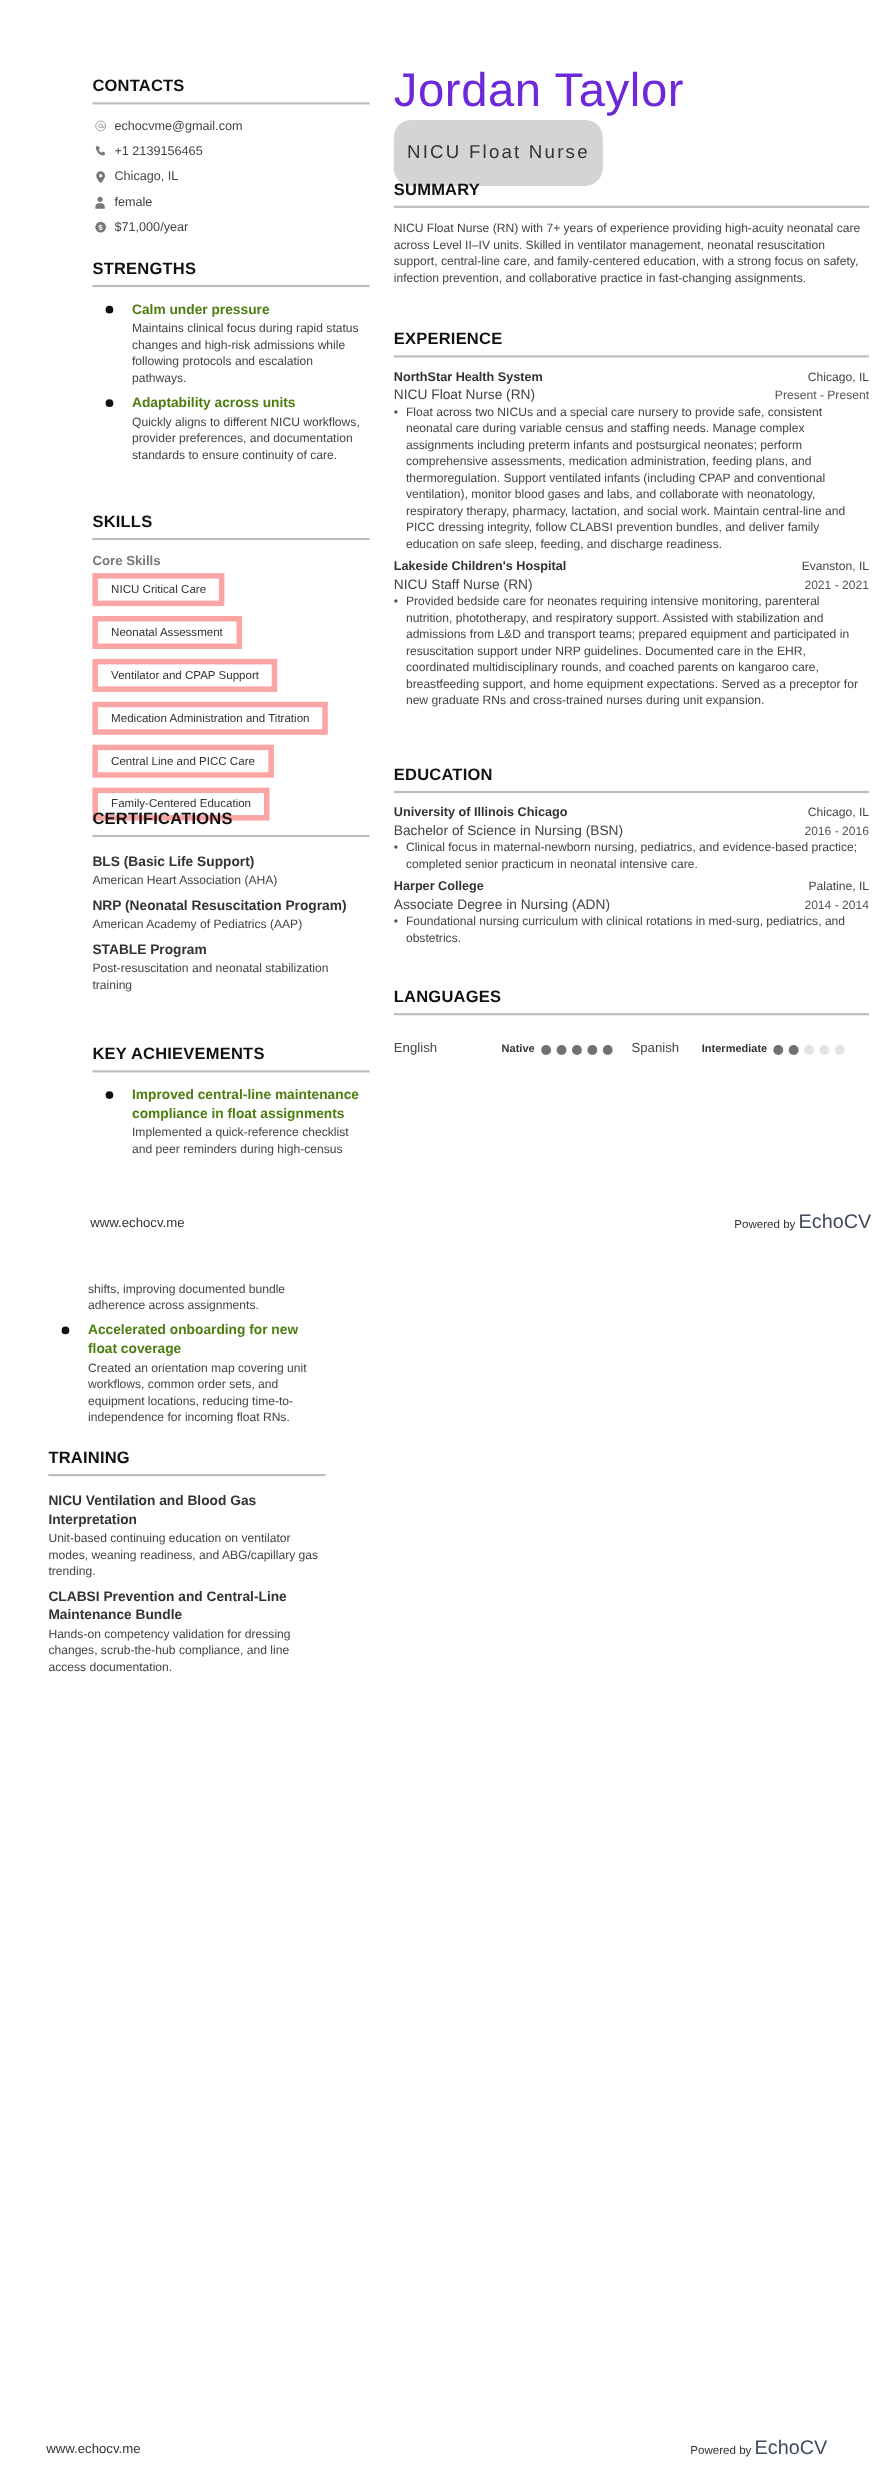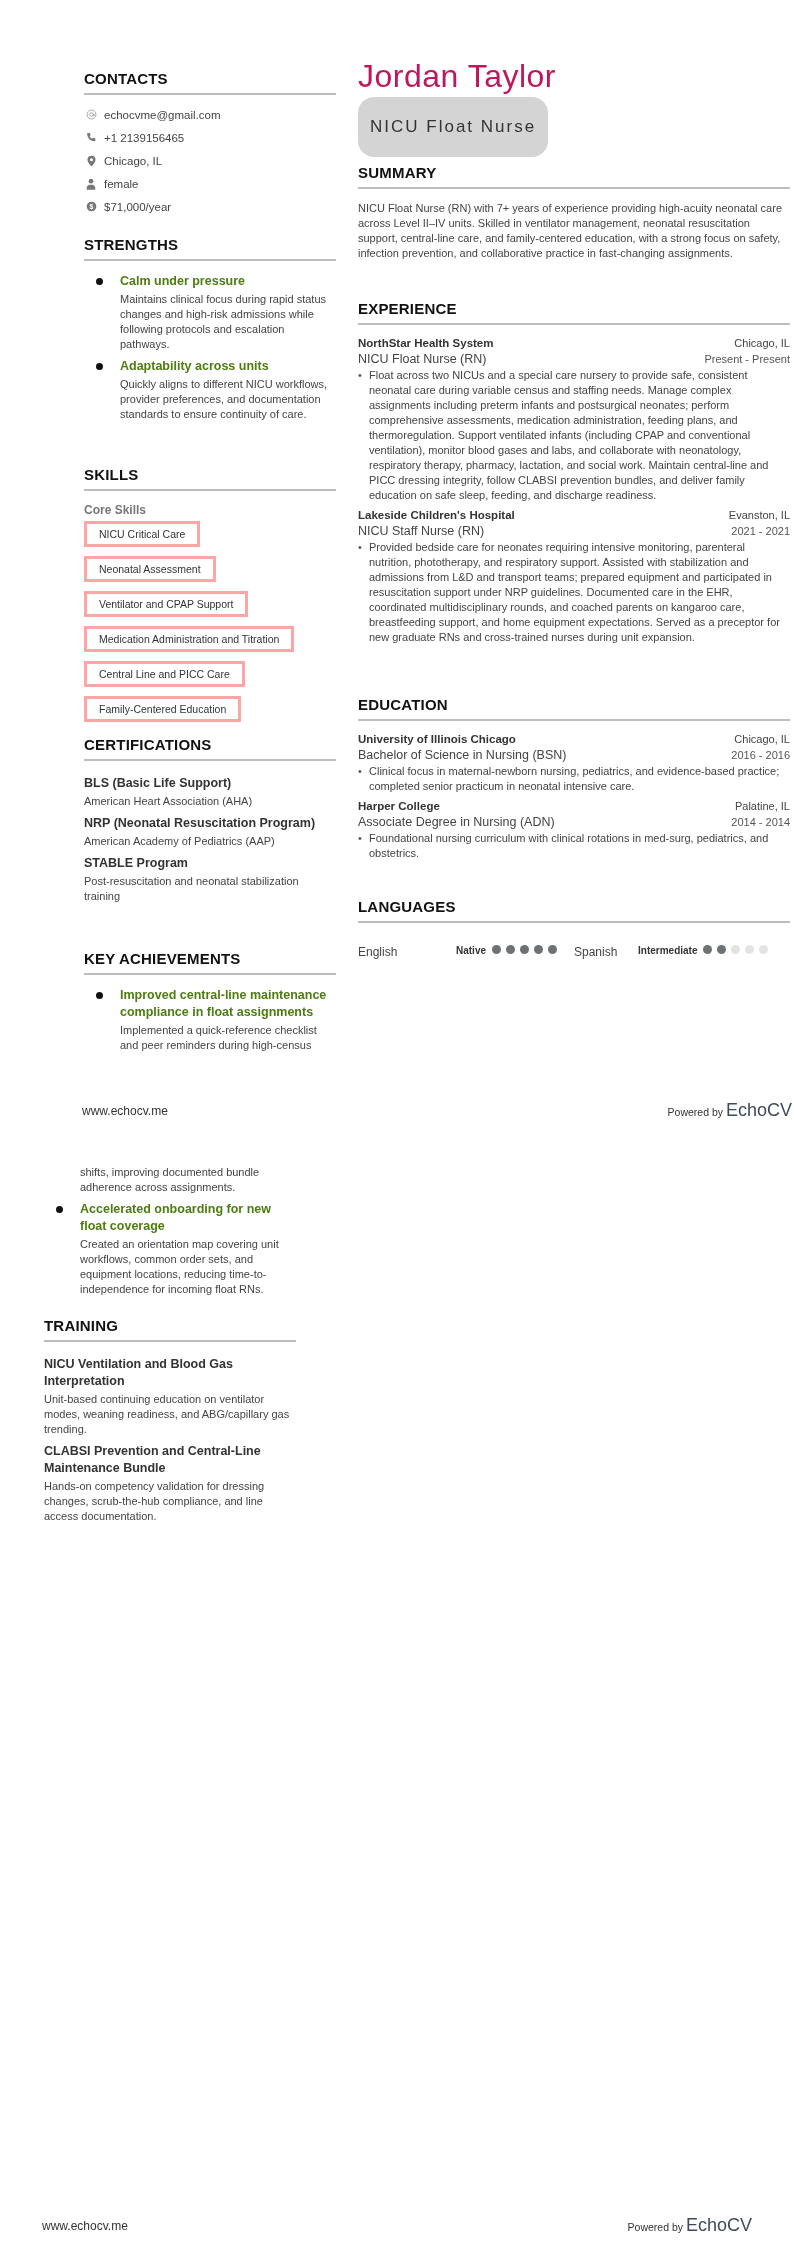--- a/index.html
+++ b/index.html
@@ -15,38 +15,38 @@
 
   
   .contact-row { display: flex; align-items: center; height: 23px; font-size: 11.5px; color: #444; }
   .contact-row .ic { width: 14px; height: 14px; margin-right: 6px; display: inline-flex; align-items: center; justify-content: center; color: #888; }
   .bullet-item { position: relative; padding-left: 36px; }
   .bullet-dot { position: absolute; left: 12px; top: 5px; width: 7px; height: 7px; border-radius: 50%; background: #111; }
   .b-title { font-weight: bold; font-size: 12.5px; color: #4d7c0f; line-height: 17px; }
   .b-desc { font-size: 11px; color: #444; line-height: 15px; margin-top: 2px; }
 
   .skill-sub { font-weight: bold; font-size: 12px; color: #777; }
-  .skill-chip { display: inline-block; border: 3px solid #fca5a5; padding: 4px 12px; font-size: 10.5px; color: #333; margin-bottom: 9px; }
+  .skill-chip { display: inline-block; border: 5px solid #fca5a5; padding: 4px 12px; font-size: 10.5px; color: #333; margin-bottom: 9px; }
 
   .cert-name { font-weight: bold; font-size: 12.5px; color: #333; line-height: 17px; }
   .cert-org { font-size: 11px; color: #444; line-height: 15px; margin: 2px 0 6px; }
 
   
-  .name { font-size: 32px; color: #be185d; font-weight: normal; letter-spacing: 0.5px; }
+  .name { font-size: 43px; color: #6d28d9; font-weight: normal; letter-spacing: 0.5px; }
   .title-pill { display: inline-block; background: #d4d4d4; border-radius: 16px; padding: 20px 12px; font-size: 17px; letter-spacing: 2px; color: #333; }
   .para { font-size: 11px; color: #444; line-height: 15px; }
   .entry-head { display: flex; justify-content: space-between; align-items: baseline; }
   .org { font-weight: bold; font-size: 11.5px; color: #333; }
   .loc { font-size: 11px; color: #444; }
   .role { font-size: 12.5px; color: #444; }
   .dates { font-size: 11px; color: #555; }
   .bullet-line { position: relative; padding-left: 11px; font-size: 11px; color: #444; line-height: 15px; margin-top: 2px; }
   .bullet-line::before { content: "•"; position: absolute; left: 0; top: 0; color: #555; }
 
-  .lang-row { display: flex; align-items: flex-start; font-size: 12px; color: #444; }
+  .lang-row { display: flex; align-items: flex-end; font-size: 12px; color: #444; }
   .lang-name { font-size: 12px; }
   .lang-level { font-weight: bold; font-size: 10px; color: #333; margin-right: 6px; }
   .dot { display: inline-block; width: 9px; height: 9px; border-radius: 50%; margin-right: 5px; }
   .dot.on { background: #6e7274; }
   .dot.off { background: #e3e3e3; }
 
   .footer-left { font-size: 12px; color: #333; }
   .footer-right { font-size: 10.5px; color: #333; }
   .footer-right .brand { font-size: 18px; color: #3f4a5a; }
 </style>

